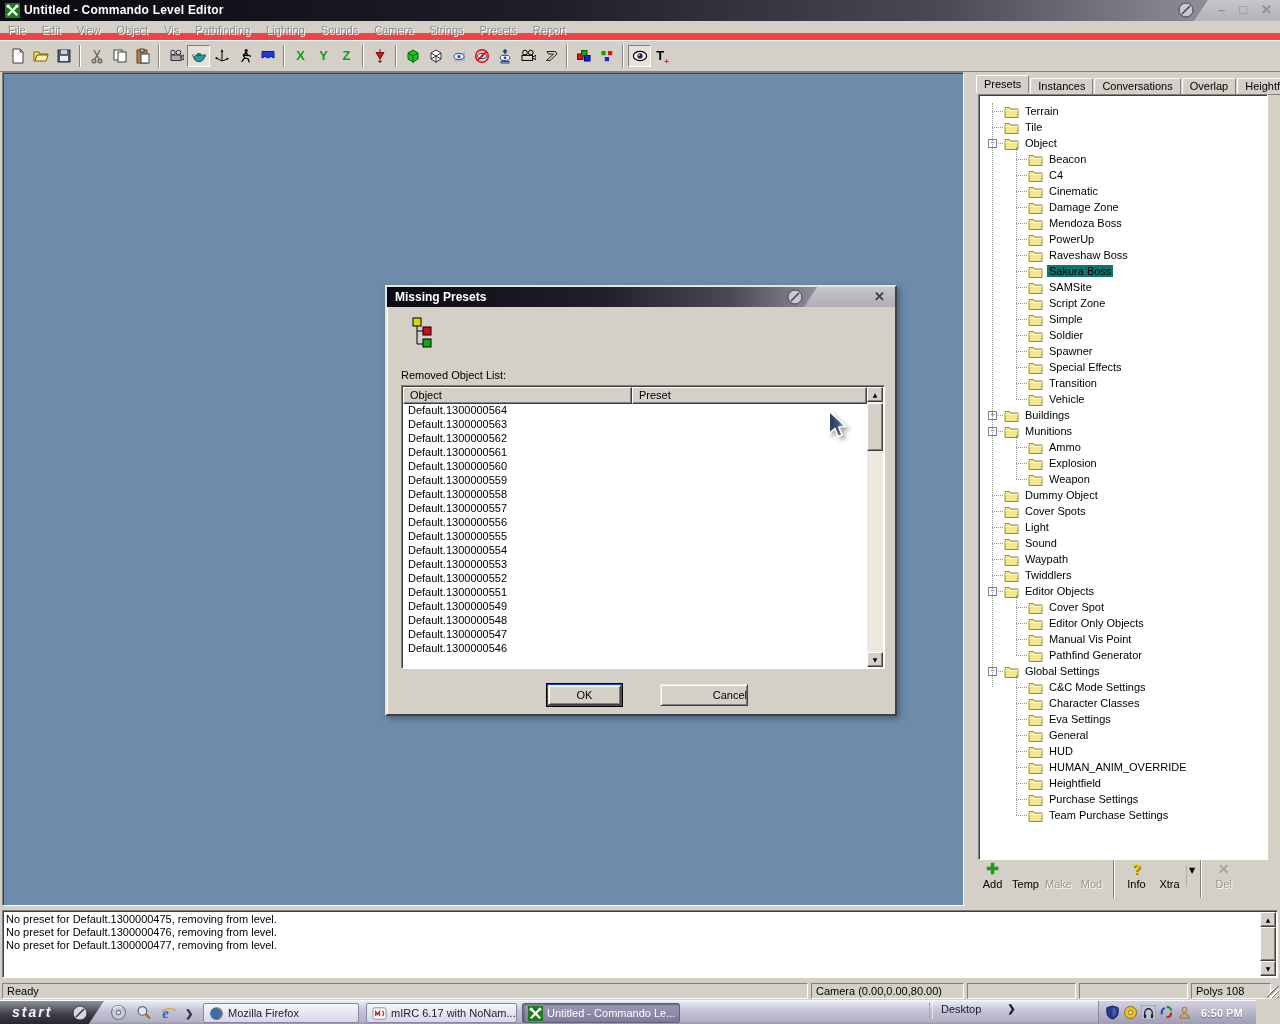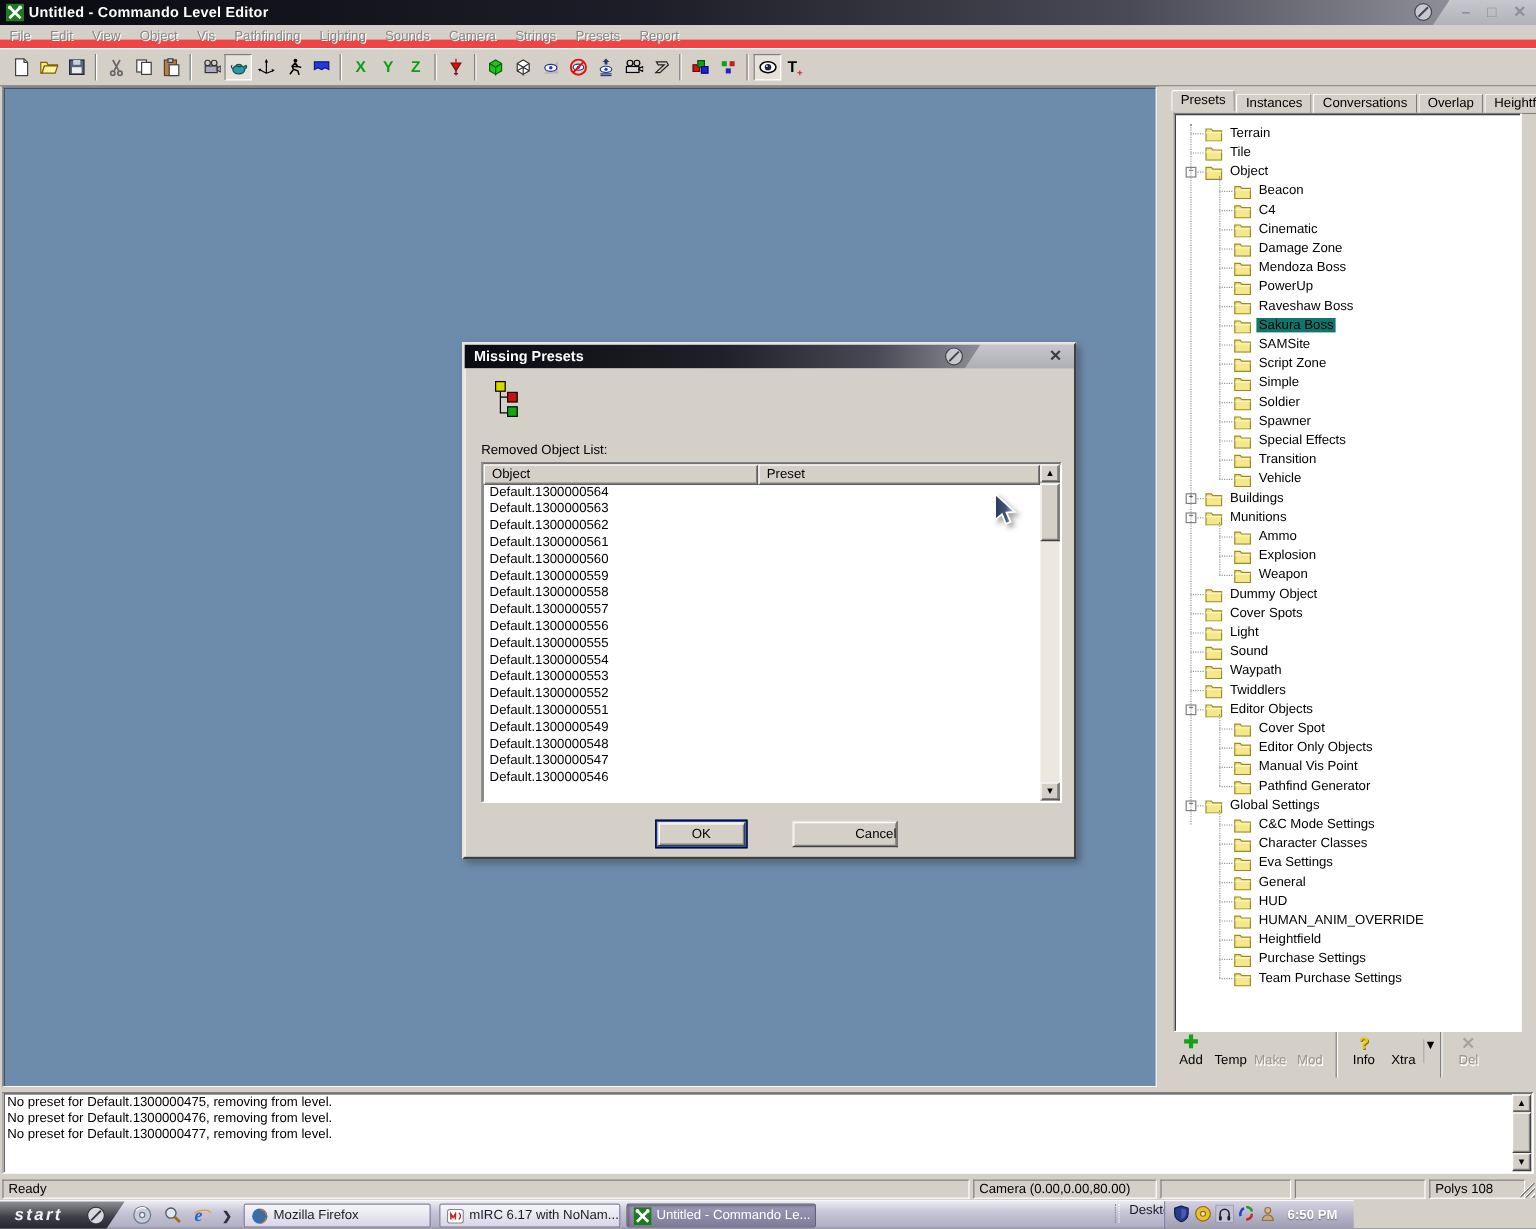--- a/index.html
+++ b/index.html
@@ -74,21 +74,21 @@
   .sb-btn { position:absolute; left:0; width:16px; height:15px; background:#d4d0c8; border:1px solid; border-color:#fff #404040 #404040 #fff;
     box-shadow:inset -1px -1px 0 #808080; text-align:center; font:6px/13px "DejaVu Sans",sans-serif; color:#000; }
   .sb-up { top:0; } .sb-down { bottom:0; }
   .sb-thumb { position:absolute; left:0; width:16px; background:#d4d0c8; border:1px solid; border-color:#fff #404040 #404040 #fff; box-shadow:inset -1px -1px 0 #808080; }
   
   #statusbar { position:absolute; left:0; top:980px; width:1280px; height:20px; background:#d4d0c8; }
   .pane { position:absolute; top:3px; height:16px; border:1px solid; border-color:#808080 #fff #fff #808080; padding:1px 4px; white-space:nowrap; overflow:hidden; }
   #grip { position:absolute; right:1px; top:6px; width:12px; height:12px;
     background:linear-gradient(135deg,transparent 40%,#fff 40%,#fff 45%,#808080 45%,#808080 52%,transparent 52%,transparent 62%,#fff 62%,#fff 67%,#808080 67%,#808080 74%,transparent 74%,transparent 84%,#fff 84%,#fff 89%,#808080 89%); }
   
-  #taskbar { position:absolute; left:0; top:1000px; width:1128px; height:24px;
+  #taskbar { position:absolute; left:0; top:1000px; width:1256px; height:24px;
     background:linear-gradient(180deg,#ececf4,#c6c4d6 40%,#b2b0c4 90%,#9694aa); border-top:1px solid #f8f8fc; }
   #start-btn { position:absolute; left:0; top:0; width:104px; height:24px;
     background:linear-gradient(180deg,#90909a,#3e3e48 55%,#24242e);
     clip-path:polygon(0 0,100% 0,calc(100% - 16px) 100%,0 100%); }
   #start-label { position:absolute; left:12px; top:3px; color:#f2f2f6; font-weight:bold; font-style:italic; font-size:14px; letter-spacing:2px; }
   #ql { position:absolute; left:110px; top:3px; display:flex; gap:8px; align-items:center; }
   #ql svg { width:17px; height:17px; }
   .ql-chev { color:#303040; font-size:10px; font-weight:bold; }
   .task { position:absolute; top:2px; height:20px; border:1px solid #8886a0; border-radius:2px;
     background:linear-gradient(180deg,#f6f6fc,#d8d6e6); display:flex; align-items:center; gap:4px; padding:0 5px; color:#1a1a2a; overflow:hidden; white-space:nowrap; }

